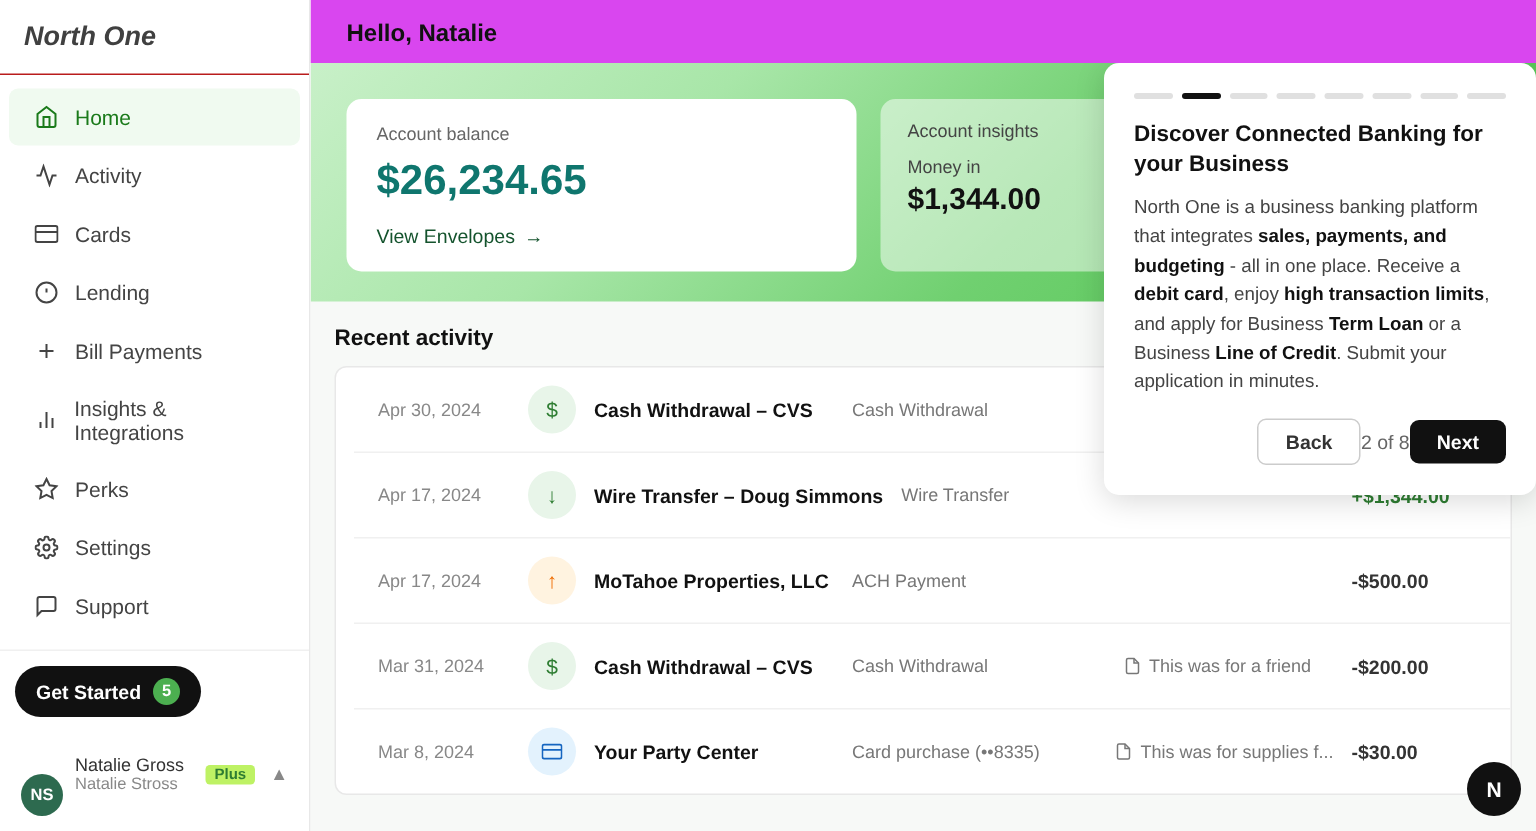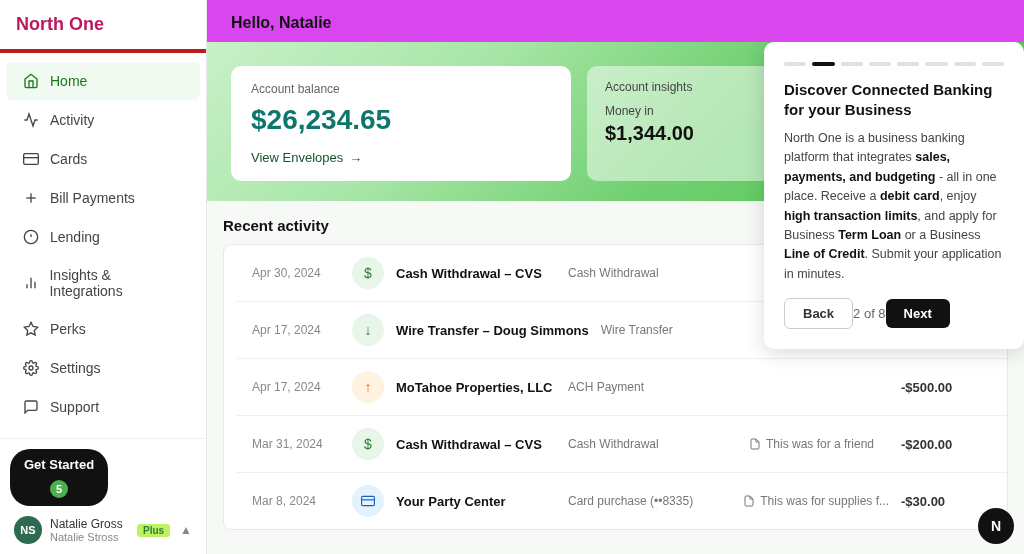--- a/index.html
+++ b/index.html
@@ -12,22 +12,23 @@
       background: #fff;
       display: flex;
       flex-direction: column;
       height: 554px;
       border-right: 1px solid #e8e8e8;
     }
     .sidebar-logo {
       padding: 14px 16px;
       font-size: 18px;
       font-weight: 700;
-      color: #be185d;
-      border-bottom: 4px solid #b91c1c;
+      color: #404040;
+      border-bottom: 1px solid #b91c1c;
+      font-style: italic;
     }
     .sidebar-nav {
       flex: 1;
       padding: 8px 0;
     }
     .sidebar-item {
       display: flex;
       align-items: center;
       gap: 10px;
       padding: 10px 16px;
@@ -59,21 +60,20 @@
       align-items: center;
       gap: 8px;
       background: #111;
       color: #fff;
       border-radius: 20px;
       padding: 8px 14px;
       font-size: 13px;
       font-weight: 600;
       cursor: pointer;
       width: fit-content;
-      flex-direction: column;
     }
     .get-started-badge {
       background: #4caf50;
       color: #fff;
       border-radius: 50%;
       width: 18px;
       height: 18px;
       font-size: 11px;
       display: flex;
       align-items: center;
@@ -91,20 +91,21 @@
       width: 28px;
       height: 28px;
       background: #2d6a4f;
       color: #fff;
       border-radius: 50%;
       font-size: 11px;
       font-weight: 700;
       display: flex;
       align-items: center;
       justify-content: center;
+      margin-top: 28px;
     }
     .user-name-text {
       font-size: 12px;
       color: #333;
       font-weight: 500;
     }
     .user-name-sub {
       font-size: 11px;
       color: #888;
     }
@@ -282,21 +283,21 @@
       min-width: 90px;
     }
     .amount-negative { color: #333; }
     .amount-positive { color: #2e7d32; }
 
     
     .discovery-popup {
       position: absolute;
       top: 0;
       right: 0;
-      width: 260px;
+      width: 288px;
       background: #fff;
       border-radius: 10px;
       box-shadow: 0 4px 20px rgba(0,0,0,0.15);
       padding: 20px;
       z-index: 100;
     }
     .popup-title {
       font-size: 15px;
       font-weight: 700;
       color: #111;
@@ -306,21 +307,21 @@
     .popup-body {
       font-size: 12.5px;
       color: #444;
       line-height: 1.55;
       margin-bottom: 14px;
     }
     .popup-body strong { font-weight: 700; color: #111; }
     .popup-nav {
       display: flex;
       align-items: center;
-      justify-content: flex-start;
+      justify-content: flex-end;
     }
     .popup-back-btn {
       border: 1.5px solid #ccc;
       background: #fff;
       color: #333;
       border-radius: 6px;
       padding: 7px 18px;
       font-size: 13px;
       font-weight: 600;
       cursor: pointer;
@@ -398,35 +399,35 @@
         <svg width="16" height="16" viewBox="0 0 24 24" fill="none" stroke="currentColor" stroke-width="2">
             <rect x="1" y="4" width="22" height="16" rx="2" ry="2"></rect>
             <line x1="1" y1="10" x2="23" y2="10"></line>
           </svg>
       </span>
       <span>Cards</span>
     </div>
     <div class="sidebar-item">
       <span class="sidebar-icon">
         <svg width="16" height="16" viewBox="0 0 24 24" fill="none" stroke="currentColor" stroke-width="2">
-            <line x1="12" y1="5" x2="12" y2="19"></line>
-            <line x1="5" y1="12" x2="19" y2="12"></line>
-          </svg>
-      </span>
-      <span>Bill Payments</span>
-    </div>
-    <div class="sidebar-item">
-      <span class="sidebar-icon">
-        <svg width="16" height="16" viewBox="0 0 24 24" fill="none" stroke="currentColor" stroke-width="2">
             <circle cx="12" cy="12" r="10"></circle>
             <line x1="12" y1="8" x2="12" y2="12"></line>
             <line x1="12" y1="16" x2="12.01" y2="16"></line>
           </svg>
       </span>
       <span>Lending</span>
+    </div>
+    <div class="sidebar-item">
+      <span class="sidebar-icon">
+        <svg width="16" height="16" viewBox="0 0 24 24" fill="none" stroke="currentColor" stroke-width="2">
+            <line x1="12" y1="5" x2="12" y2="19"></line>
+            <line x1="5" y1="12" x2="19" y2="12"></line>
+          </svg>
+      </span>
+      <span>Bill Payments</span>
     </div>
     <div class="sidebar-item">
       <span class="sidebar-icon">
         <svg width="16" height="16" viewBox="0 0 24 24" fill="none" stroke="currentColor" stroke-width="2">
             <polyline points="18 20 18 10"></polyline>
             <polyline points="12 20 12 4"></polyline>
             <polyline points="6 20 6 14"></polyline>
           </svg>
       </span>
       <span>Insights &amp; Integrations</span>

